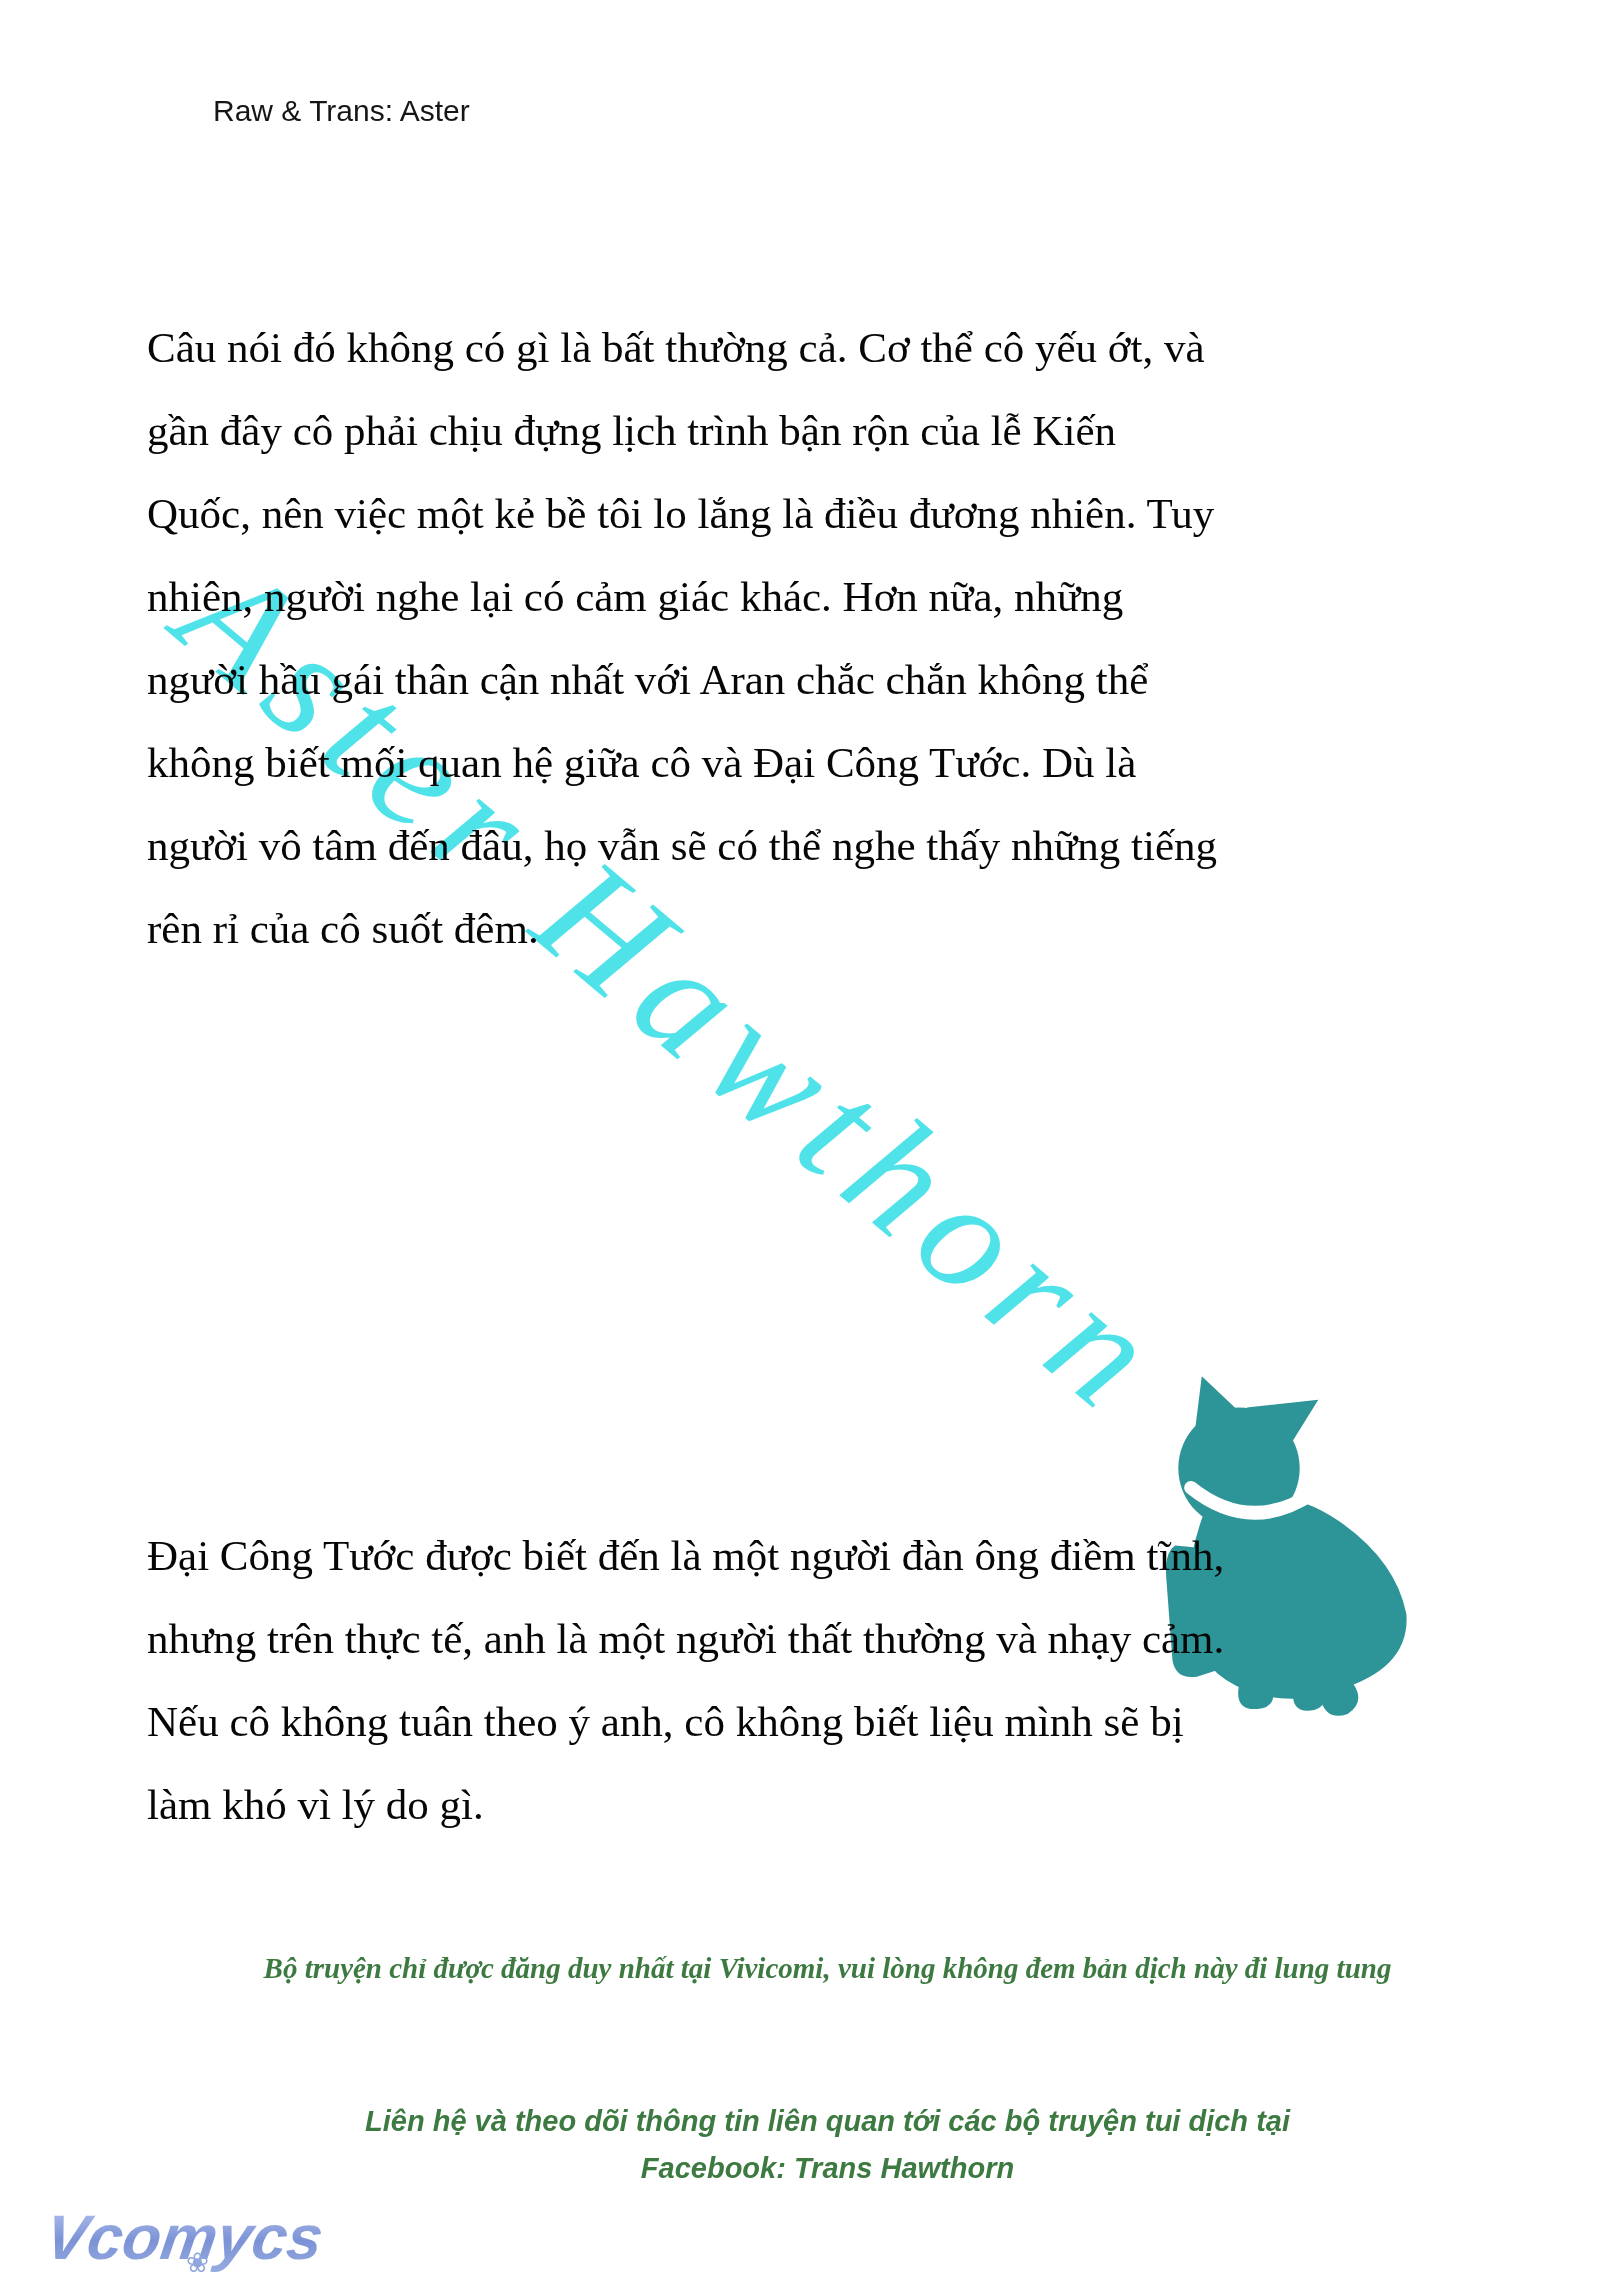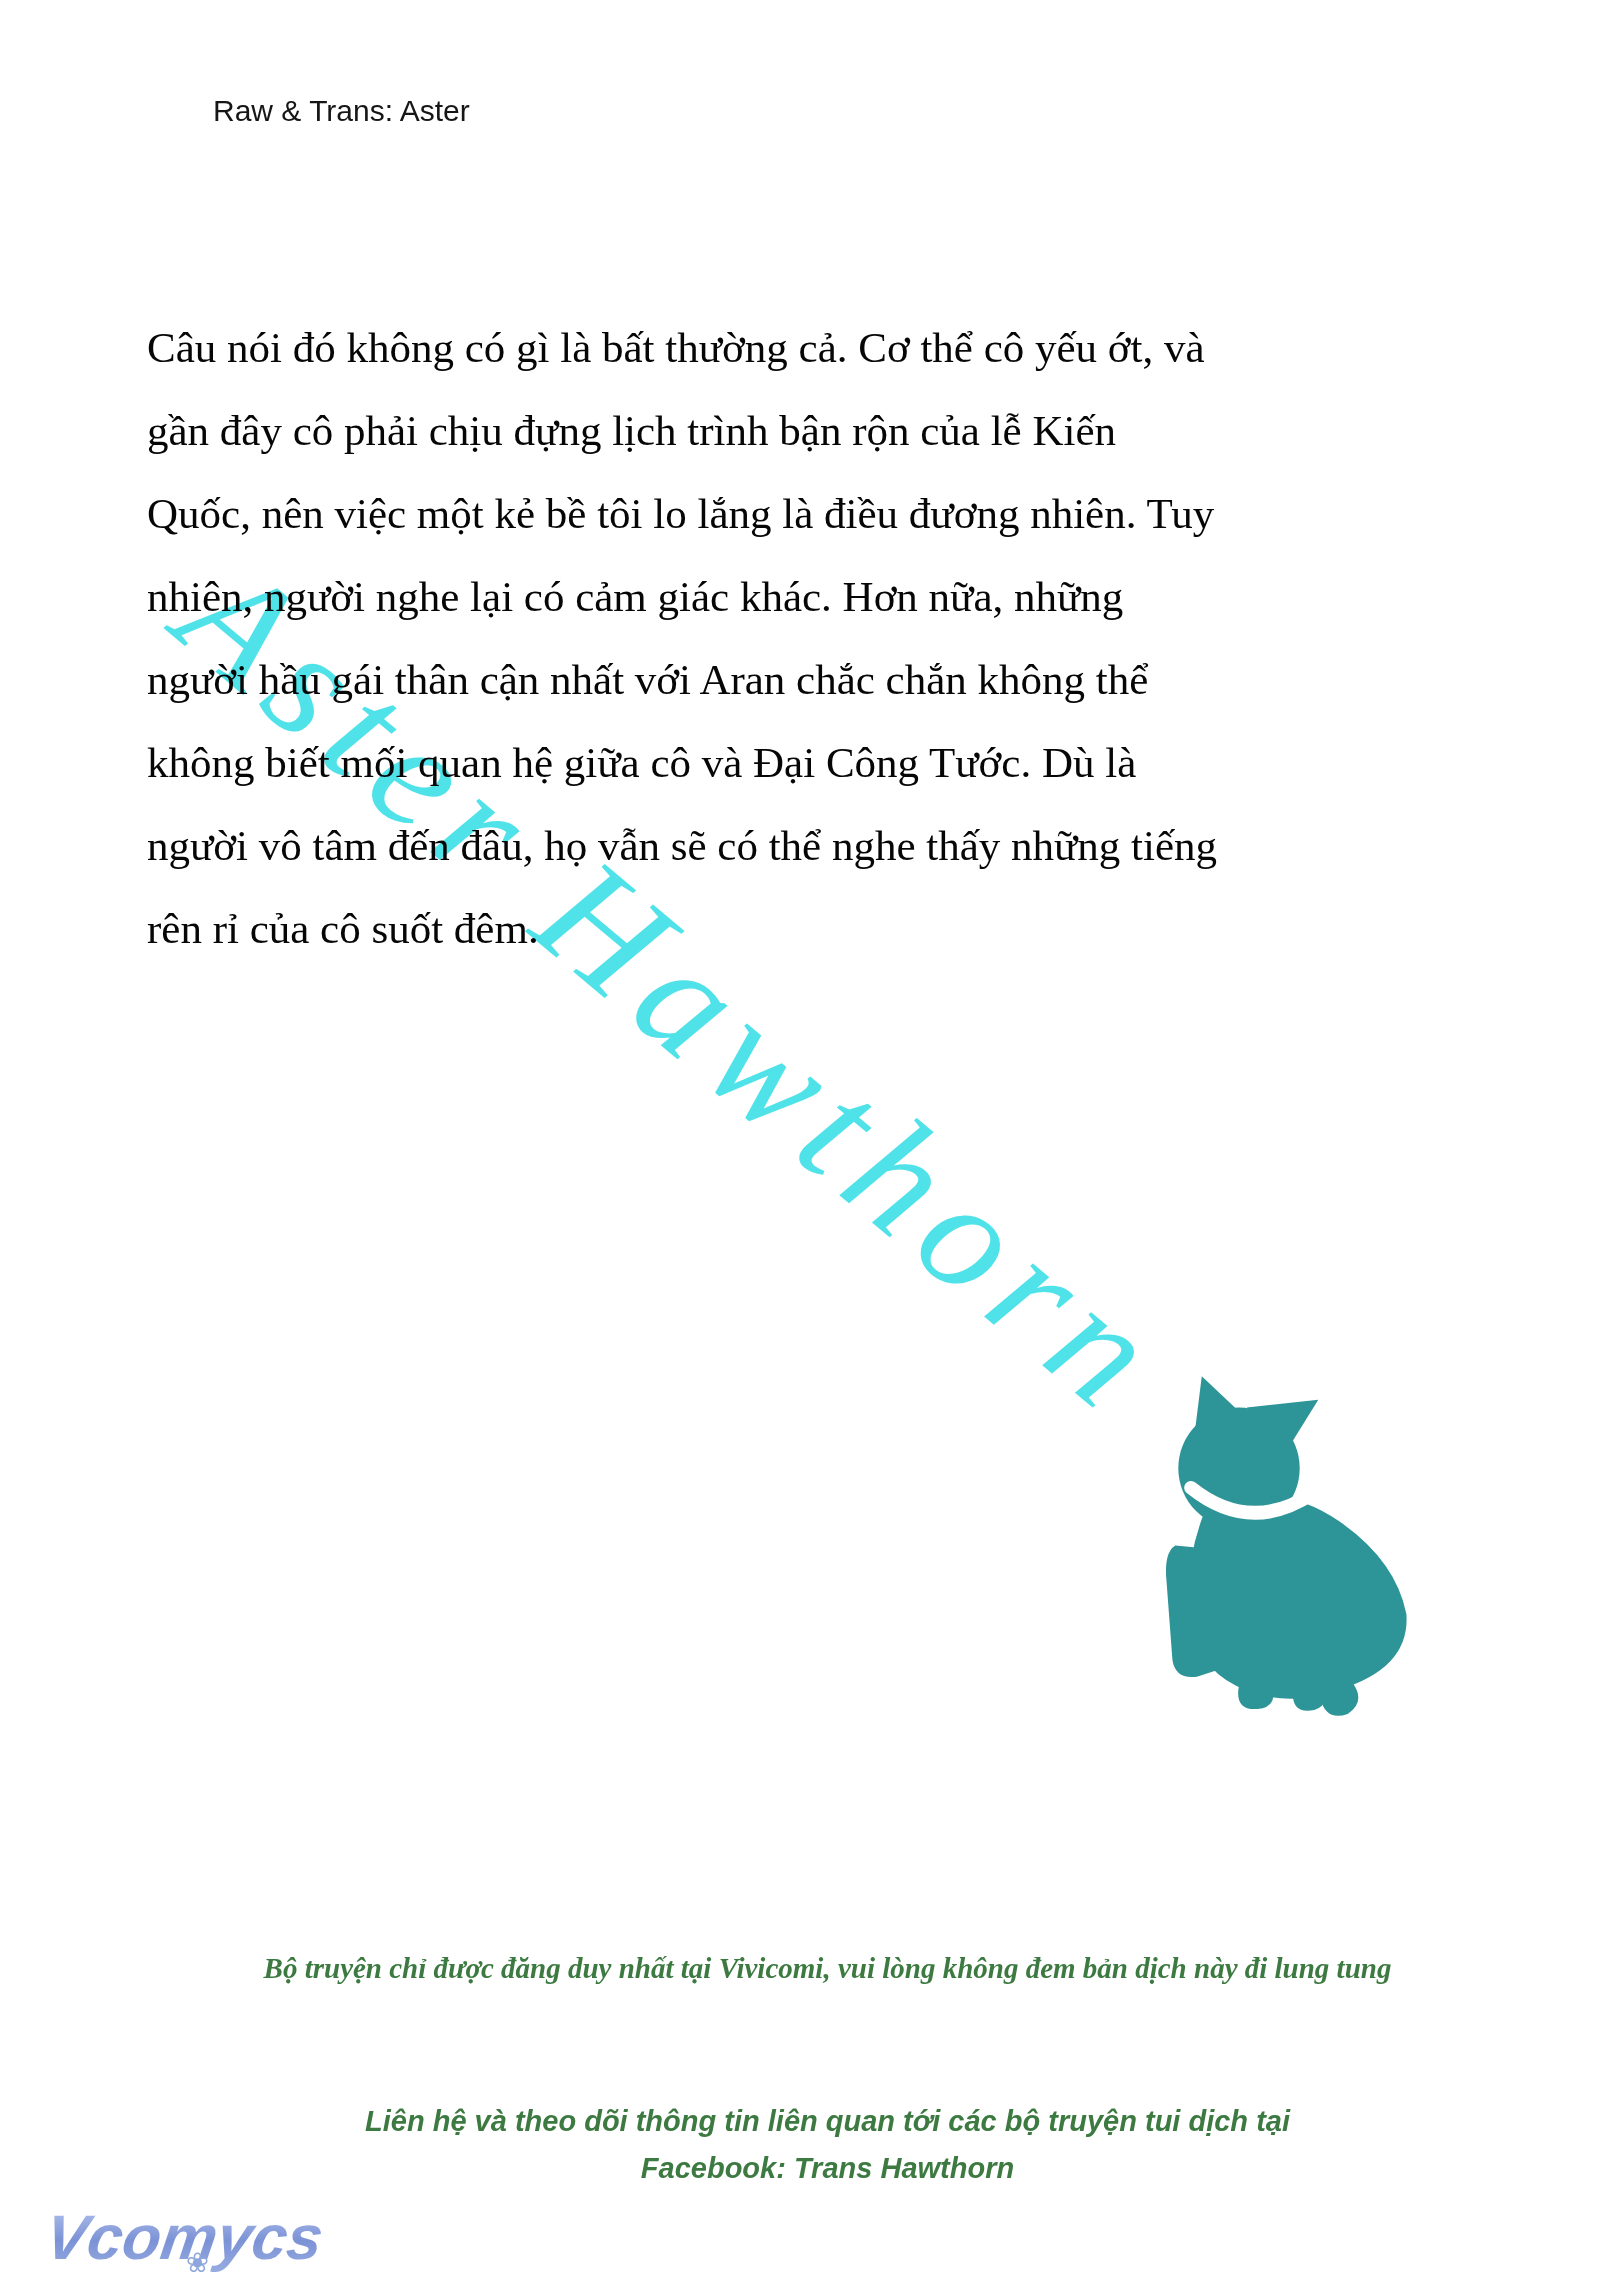--- a/index.html
+++ b/index.html
@@ -54,20 +54,24 @@
   </svg>
 
   <div class="para p1">Câu nói đó không có gì là bất thường cả. Cơ thể cô yếu ớt, và
 gần đây cô phải chịu đựng lịch trình bận rộn của lễ Kiến
 Quốc, nên việc một kẻ bề tôi lo lắng là điều đương nhiên. Tuy
 nhiên, người nghe lại có cảm giác khác. Hơn nữa, những
 người hầu gái thân cận nhất với Aran chắc chắn không thể
 không biết mối quan hệ giữa cô và Đại Công Tước. Dù là
 người vô tâm đến đâu, họ vẫn sẽ có thể nghe thấy những tiếng
 rên rỉ của cô suốt đêm.</div>
+  <div class="para p3">Đại Công Tước được biết đến là một người đàn ông điềm tĩnh,
+nhưng trên thực tế, anh là một người thất thường và nhạy cảm.
+Nếu cô không tuân theo ý anh, cô không biết liệu mình sẽ bị
+làm khó vì lý do gì.</div>
 
   <div class="footer-line f1">Bộ truyện chỉ được đăng duy nhất tại Vivicomi, vui lòng không đem bản dịch này đi lung tung</div>
   <div class="footer-line f2">Liên hệ và theo dõi thông tin liên quan tới các bộ truyện tui dịch tại</div>
   <div class="footer-line f3">Facebook: Trans Hawthorn</div>
 
   <div class="logo">Vcomycs</div>
   <div class="logo-flower">❀</div>
 
 </div>
 

